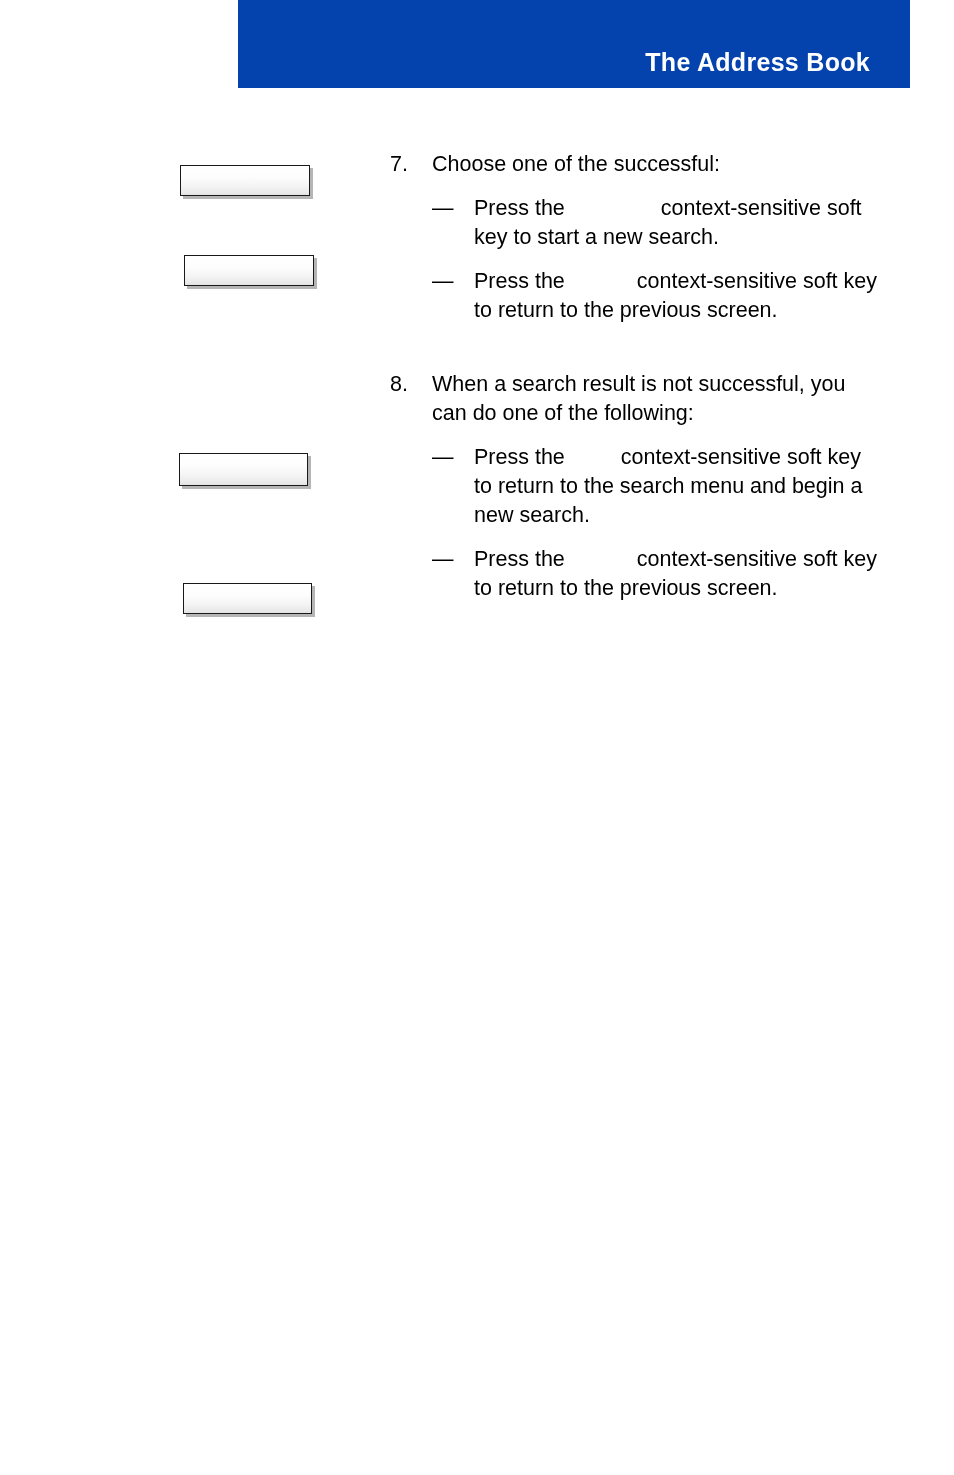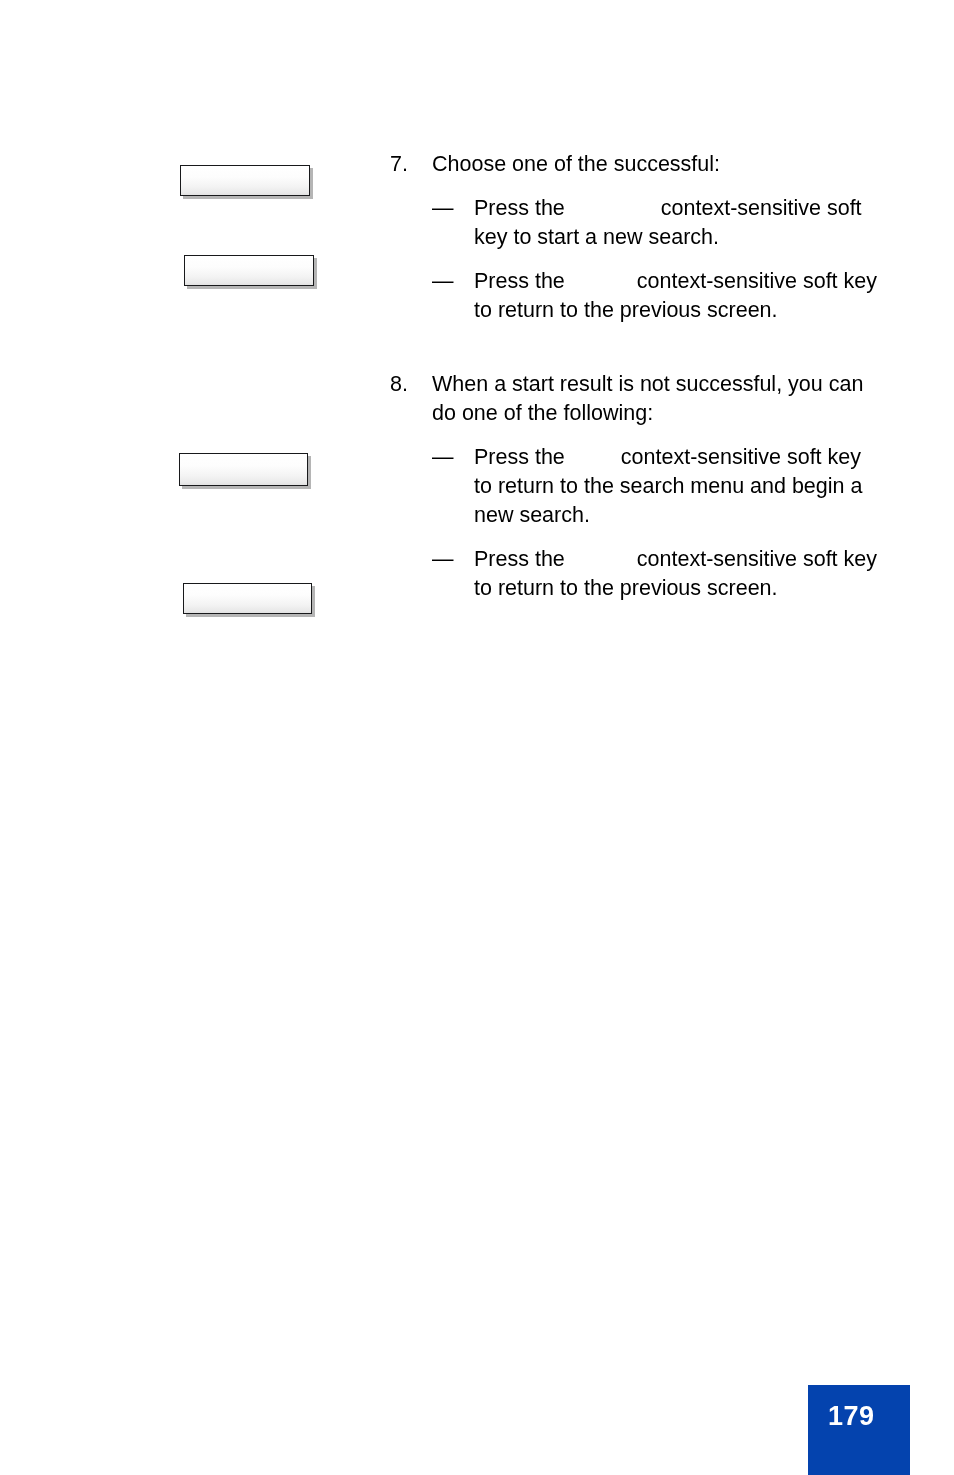--- a/index.html
+++ b/index.html
@@ -147,20 +147,23 @@
     letter-spacing: 0.5px;
     color: #ffffff;
     line-height: 1;
   }
 </style>
 </head>
 <body>
 
 <div class="page">
 
+  <div class="header-bar">
+    <div class="header-title">The Address Book</div>
+  </div>
 
   <div class="softkey-graphic sk-1">
     <span class="softkey-label"></span>
   </div>
   <div class="softkey-graphic sk-2">
     <span class="softkey-label"></span>
   </div>
   <div class="softkey-graphic sk-3">
     <span class="softkey-label"></span>
   </div>
@@ -181,31 +184,28 @@
 
       <div class="bullet">
         <span class="bullet-dash">—</span><span>Press the</span><span class="inline-gap" style="width:72px"></span><span>context-sensitive soft key to return to the previous screen.</span>
       </div>
     </div>
 
     <div class="step-gap"></div>
 
     <div class="step">
       <div class="step-head">
-        <span class="step-number">8.</span><span>When a start result is not successful, you can do one of the following:</span>
+        <span class="step-number">8.</span><span>When a search result is not successful, you can do one of the following:</span>
       </div>
 
       <div class="bullet">
         <span class="bullet-dash">—</span><span>Press the</span><span class="inline-gap" style="width:56px"></span><span>context-sensitive soft key to return to the search menu and begin a new search.</span>
       </div>
 
       <div class="bullet">
         <span class="bullet-dash">—</span><span>Press the</span><span class="inline-gap" style="width:72px"></span><span>context-sensitive soft key to return to the previous screen.</span>
       </div>
     </div>
 
   </div>
 
-  <div class="page-badge">
-    <span class="page-number">179</span>
-  </div>
 
 </div>
 
 </body></html>

